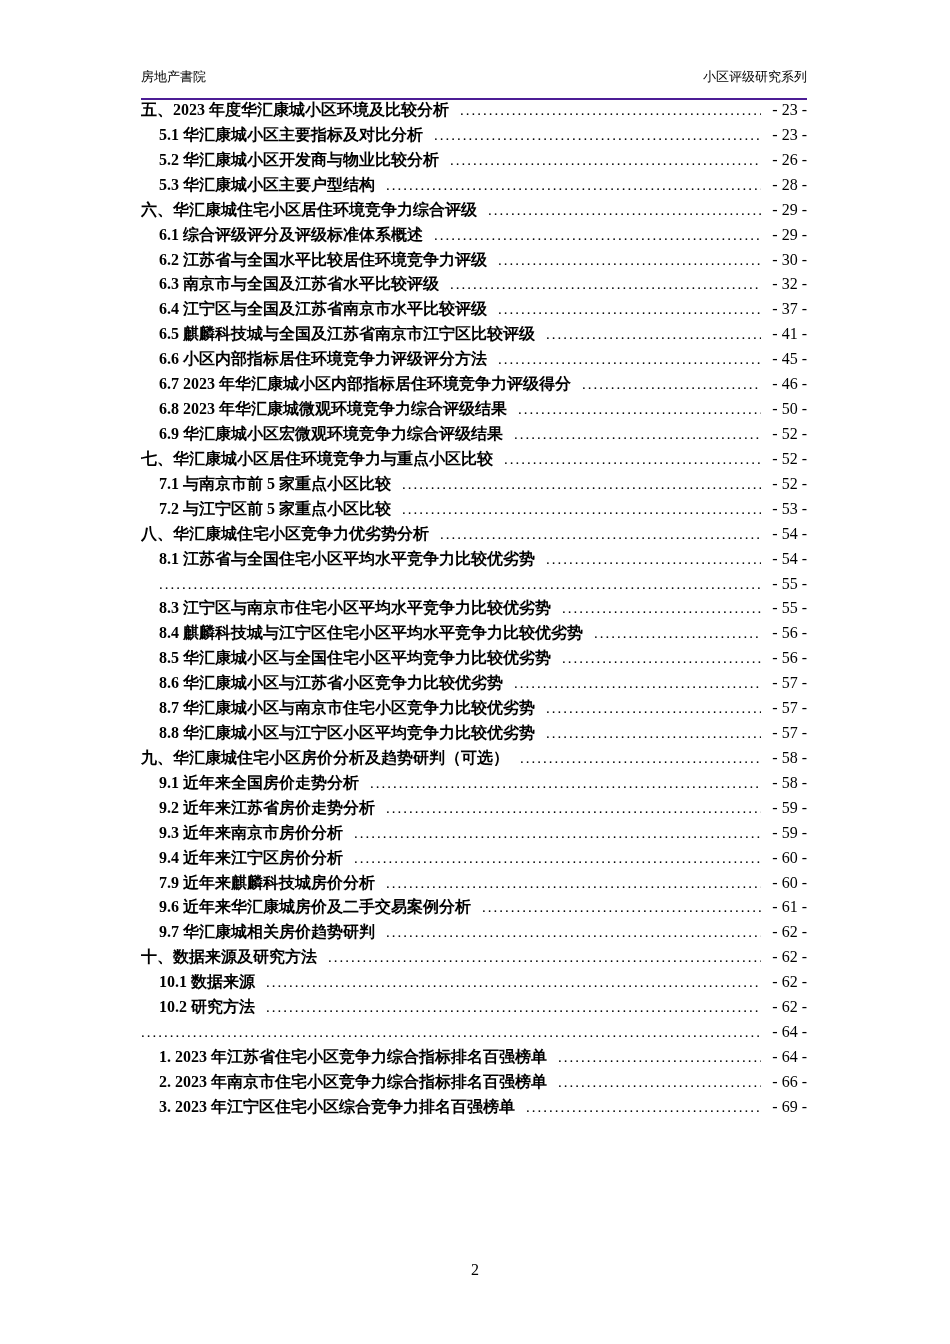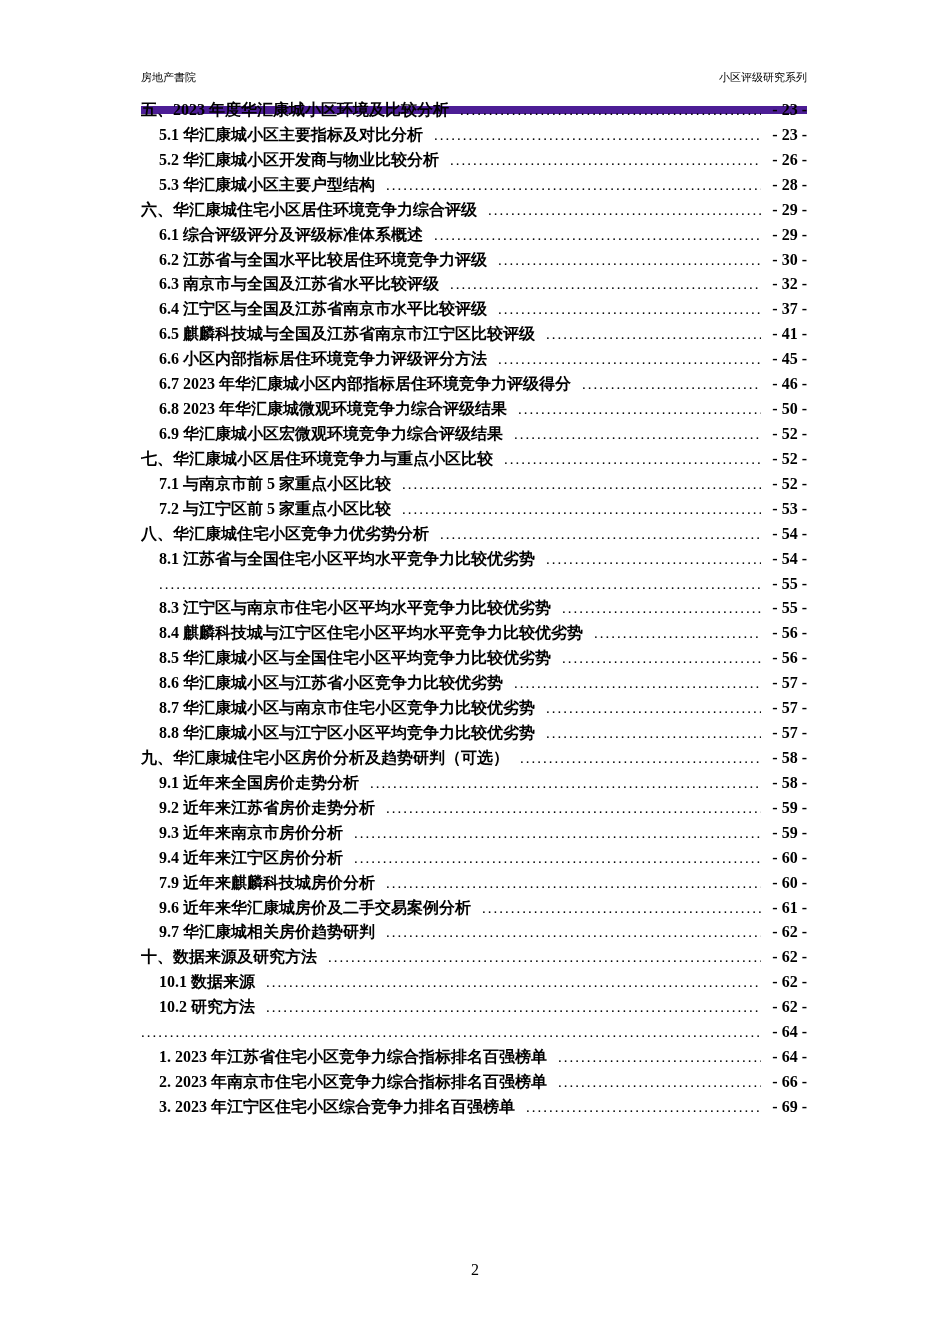--- a/index.html
+++ b/index.html
@@ -12,52 +12,52 @@
     overflow: hidden;
   }
   .page-header {
     position: absolute;
     left: 141px; top: 68px;
     width: 666px;
     display: flex;
     justify-content: space-between;
     align-items: flex-end;
     font-family: "Liberation Sans", sans-serif;
-    font-size: 11px;
+    font-size: 13px;
     line-height: 18px;
-    padding-bottom: 20px;
-    border-bottom: 8px solid #4c1d95;
+    padding-bottom: 12px;
+    border-bottom: 2px solid #4c1d95;
   }
   .toc {
     position: absolute;
     left: 141px; top: 98px;
     width: 666px;
     font-size: 16px;
     line-height: 24.93px;
     font-weight: 700;
   }
   .toc-row {
     display: flex;
     align-items: baseline;
     height: 24.93px;
     overflow: hidden;
     gap: 11px;
   }
-  .toc-row.level-2 { padding-left: 18px; }
+  .toc-row.level-2 { padding-left: 18px; align-items: flex-end; }
   .toc-title { flex: 0 0 auto; white-space: nowrap; }
   .toc-dots {
     flex: 1 1 auto;
     min-width: 0;
     overflow: hidden;
     white-space: nowrap;
     font-weight: 400;
     font-size: 15px;
     letter-spacing: 2px;
   }
-  .toc-page { flex: 0 0 auto; white-space: nowrap; font-weight: 700; }
+  .toc-page { flex: 0 0 auto; white-space: nowrap; font-weight: 400; }
   .page-footer {
     position: absolute;
     left: 0; top: 1261px;
     width: 950px;
     text-align: center;
     font-size: 16px;
   }
 </style>
 </head>
 <body>

